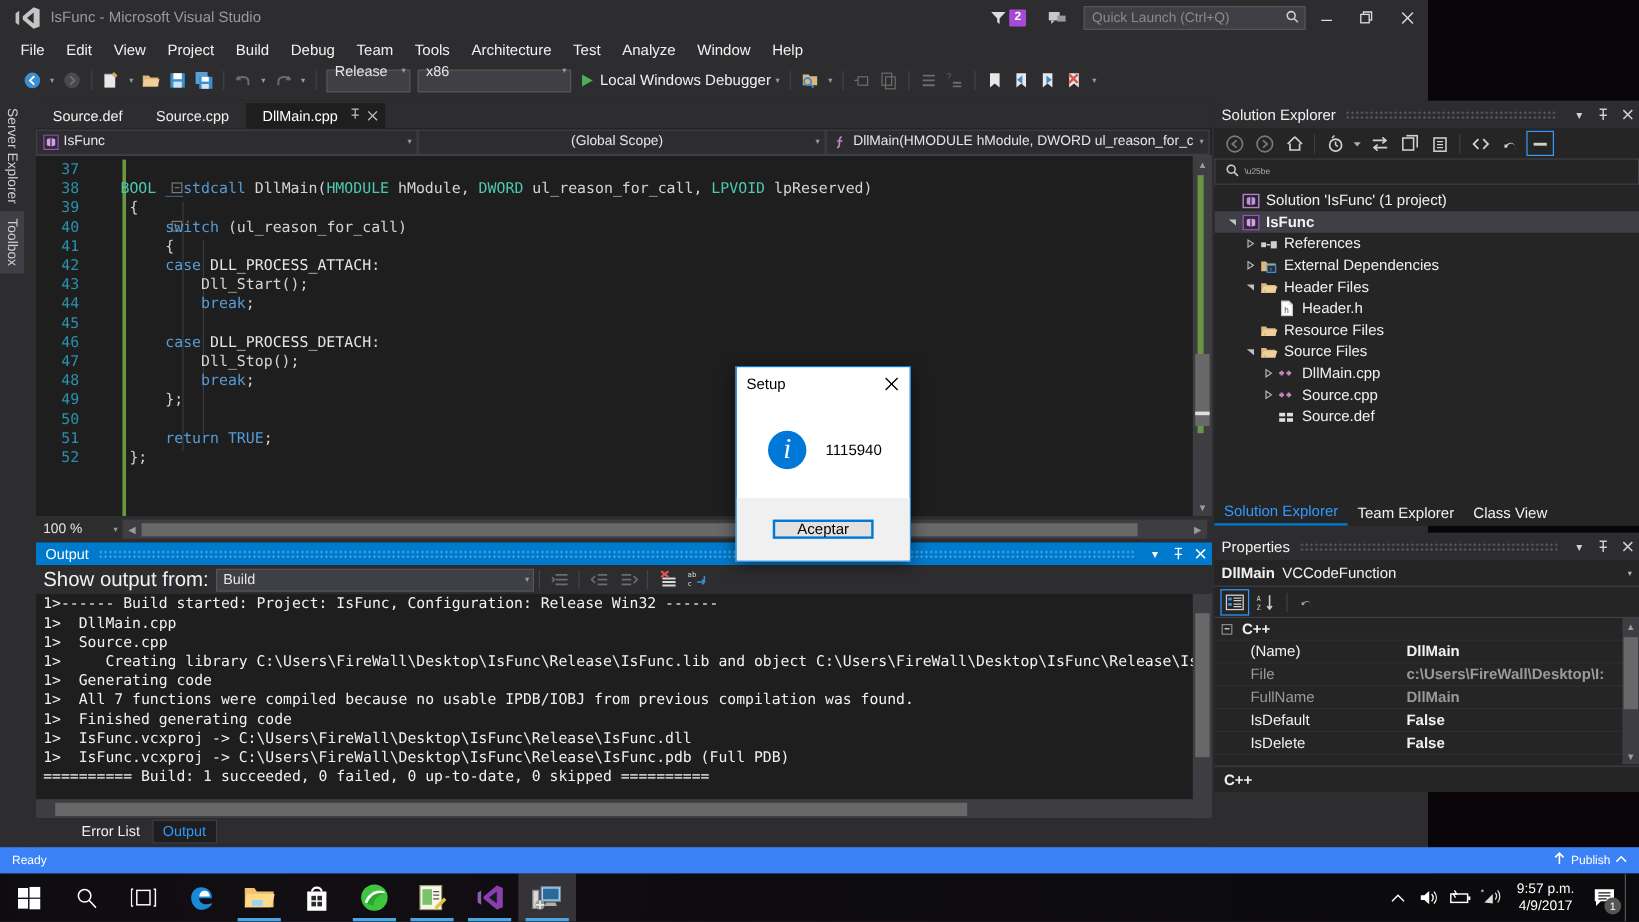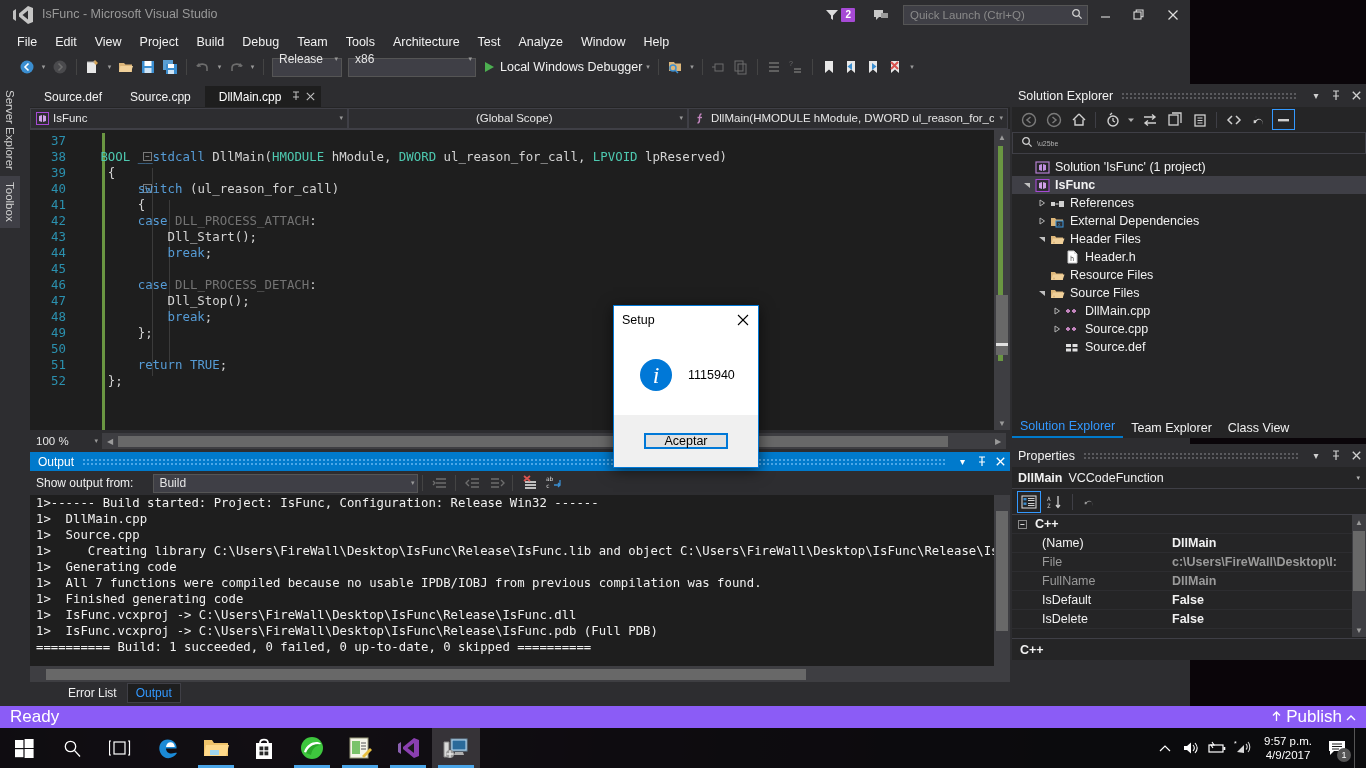--- a/index.html
+++ b/index.html
@@ -104,21 +104,21 @@
     position:absolute; left:0; top:0; font-family:"DejaVu Sans Mono","Liberation Mono",monospace;
     font-size:12.4px; line-height:16px; white-space:pre; padding-top:3px;
   }
   .ln { display:inline-block; width:36px; text-align:right; color:#2b91af; margin-right:12px; }
   .gline { position:absolute; left:72px; top:3px; width:3px; height:360px; background:#6a9642; }
   .fold { position:absolute; width:9px;height:9px;border:1px solid #7a7a7a; color:#b0b0b0; font-size:8px;
           line-height:7px; text-align:center; background:#1e1e1e; }
   .indentline { position:absolute; width:1px; background:#3b3b3b; }
   .kw { color:#569cd6; }
   .typ { color:#4ec9b0; }
-  .mac { color:#737373;text-align:right; }
+  .mac { color:#e5e5e5;text-align:right; }
   .pl { color:#d4d4d4; }
 
   .hscrollrow { position:absolute; left:0; bottom:0; width:980px; height:22px; background:#2d2d30; display:flex; align-items:center; }
   .zoomcombo { width:62px; height:18px; margin-left:6px; display:flex; align-items:center; color:#e6e6e6; font-size:11.5px; }
   .zc-arrow { margin-left:auto; color:#9a9a9a; font-size:7px; }
   .hsbar { position:relative; flex:1; height:16px; margin:0 4px; background:#3e3e42; display:flex; align-items:center; }
   .hs-left, .hs-right { width:16px; height:16px; display:flex; align-items:center; justify-content:center; color:#9a9a9a; font-size:8px; }
   .hs-thumb { position:absolute; left:16px; width:830px; height:11px; background:#686868; top:3px; }
 
   
@@ -130,21 +130,21 @@
   .splitbtn { position:absolute; right:0; top:46px; width:16px; height:16px; background:#3e3e42; display:flex;align-items:center;justify-content:center; }
 
   
   .outpanel { position:absolute; left:30px; top:452px; width:980px; height:252px; background:#1e1e1e; }
   .outhdr { height:19px; background:#007acc; display:flex; align-items:center; padding-left:8px; color:#fff; font-size:12px; }
   .outhdr .dots { flex:1; margin:0 8px; height:7px;
     background-image: radial-gradient(#4ba7e8 0.8px, transparent 0.9px);
     background-size:4px 4px; }
   .outhdr .hbtn { width:19px; height:19px; display:flex; align-items:center; justify-content:center; color:#fff; font-size:10px; }
   .outtools { height:24px; background:#2d2d30; display:flex; align-items:center; padding-left:6px; }
-  .outtools .lbl { font-size:12px; color:#f1f1f1; margin-right:20px; }
+  .outtools .lbl { font-size:17px; color:#f1f1f1; margin-right:6px; }
   .out-combo { width:265px; height:19px; background:#3f3f46; border:1px solid #555; display:flex; align-items:center; padding:0 3px 0 5px; font-size:12px; color:#e6e6e6; }
   .out-combo .oc-label { flex:1; }
   .out-combo .oc-arrow { color:#9a9a9a; font-size:7px; }
   .ot-ico { width:22px; height:20px; display:flex; align-items:center; justify-content:center; margin-left:2px; }
   .ot-sep { width:1px; height:16px; background:#444; margin:0 4px; }
   .outbody {
     position:absolute; left:0; top:43px; width:980px; height:187px; background:#1e1e1e;
     overflow:hidden;
   }
   .outline {
@@ -195,21 +195,21 @@
   .prow .pname { width:160px; padding-left:30px; color:#f1f1f1; }
   .prow .pval { flex:1; font-weight:bold; color:#f1f1f1; white-space:nowrap; overflow:hidden; }
   .prow.cat { padding-left:6px; font-weight:bold; }
   .prow.dim .pname, .prow.dim .pval { color:#9a9a9a; }
   .prop-sb { position:absolute; right:0; top:0; width:14px; height:122px; background:#3e3e42; }
   .prop-sb .pt { position:absolute; left:1px; top:16px; width:12px; height:60px; background:#686868; }
   .prop-sb .pa { height:14px; display:flex;align-items:center;justify-content:center;color:#9a9a9a;font-size:8px;}
   .prop-foot { position:absolute; bottom:0; left:0; width:354px; height:22px; display:flex; align-items:center; padding-left:8px; font-size:12.5px; font-weight:bold; border-top:1px solid #3f3f46; }
 
   
-  .vsstatus { position:absolute; left:0; top:706px; width:1366px; height:22px; background:#8b5cf6; display:flex; align-items:center; color:#fff; font-size:17px; padding:0 10px; }
+  .vsstatus { position:absolute; left:0; top:706px; width:1366px; height:22px; background:#3b82f6; display:flex; align-items:center; color:#fff; font-size:10px; padding:0 10px; }
   .vsstatus .ready { }
   .vsstatus .pubgrp { margin-left:auto; display:flex; align-items:center; }
   .vsstatus .pub { margin:0 4px; }
 
   
   .dialog {
     position:absolute; left:613px; top:305px; width:146px; height:163px;
     background:#fff; border:1px solid #0078d7;
     box-shadow:0 3px 14px rgba(0,0,0,.6);
     color:#000;

